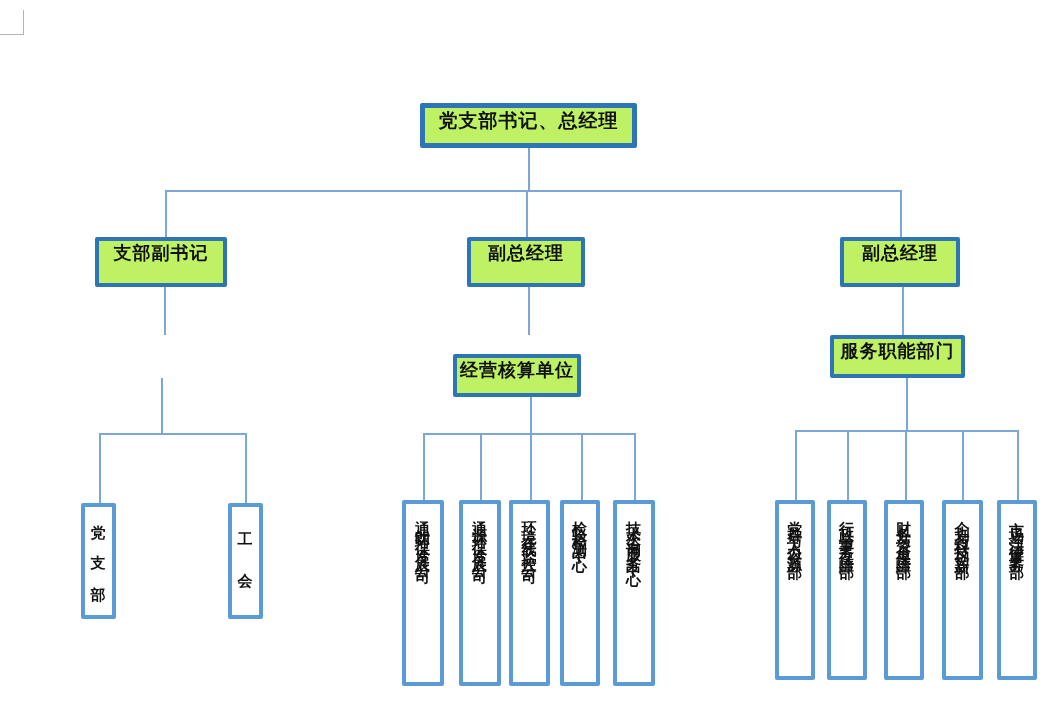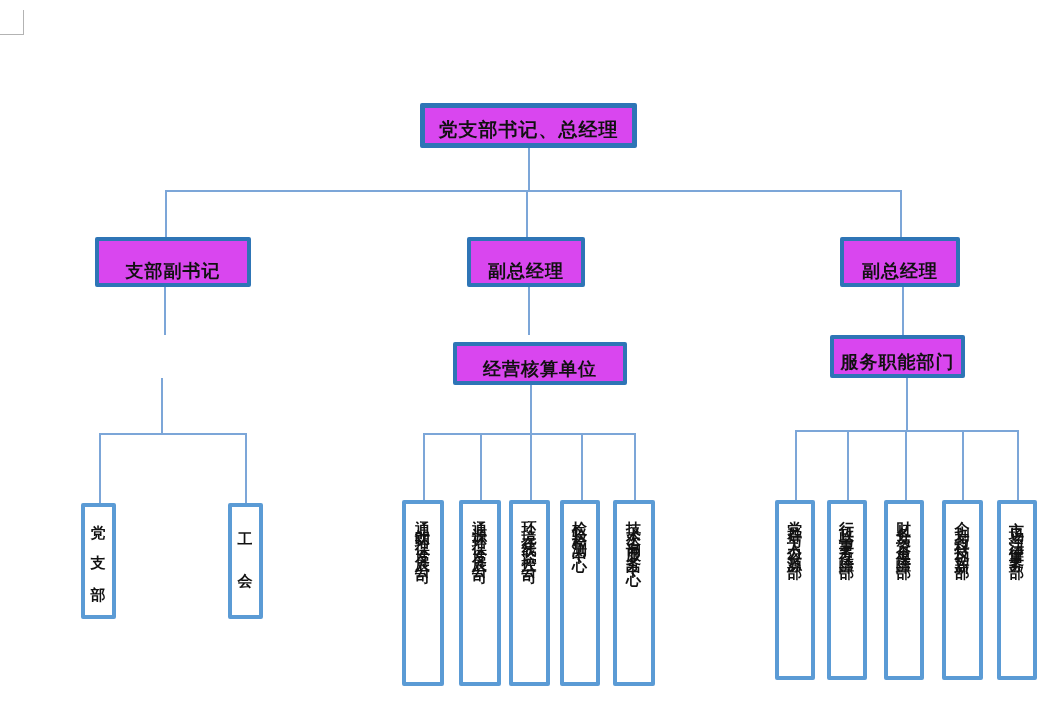--- a/index.html
+++ b/index.html
@@ -8,23 +8,23 @@
     font-family:"Liberation Sans","DejaVu Sans",sans-serif;color:#111;
   }
   
   .mark{position:absolute;background:#b3b3b3;}
   
   .line{position:absolute;background:#7ca6d8;}
   .vline{width:1.5px;}
   .hline{height:1.5px;}
   
   .hbox{
-    position:absolute;box-sizing:border-box;background:#d946ef;
+    position:absolute;box-sizing:border-box;background:#bef264;
     border:4px solid #2e75b6;border-radius:2px;
-    display:flex;align-items:flex-end;justify-content:center;
+    display:flex;align-items:flex-start;justify-content:center;
     font-weight:700;font-size:18px;letter-spacing:1px;white-space:nowrap;
   }
   .hbox.root{border-width:5px;font-size:19px;}
   
   .vbox{
     position:absolute;box-sizing:border-box;background:#fff;
     border:4px solid #5b9bd5;border-radius:2px;
     display:flex;justify-content:center;
     font-weight:700;font-size:15px;
   }
@@ -72,31 +72,31 @@
   <div class="line vline" style="left:795px;top:430px;height:70px;"></div>
   <div class="line vline" style="left:847px;top:430px;height:70px;"></div>
   <div class="line vline" style="left:905px;top:430px;height:70px;"></div>
   <div class="line vline" style="left:962px;top:430px;height:70px;"></div>
   <div class="line vline" style="left:1017px;top:430px;height:70px;"></div>
 
   <div class="hbox root" style="left:420px;top:103px;width:217px;height:45px;">
     <span>党支部书记、总经理</span>
   </div>
 
-  <div class="hbox" style="left:95px;top:237px;width:156px;height:50px;">
+  <div class="hbox" style="left:95px;top:237px;width:132px;height:50px;">
     <span>支部副书记</span>
   </div>
   <div class="hbox" style="left:467px;top:237px;width:118px;height:50px;">
     <span>副总经理</span>
   </div>
   <div class="hbox" style="left:840px;top:237px;width:120px;height:50px;">
     <span>副总经理</span>
   </div>
 
-  <div class="hbox" style="left:453px;top:342px;width:174px;height:43px;">
+  <div class="hbox" style="left:453px;top:354px;width:128px;height:43px;">
     <span>经营核算单位</span>
   </div>
   <div class="hbox" style="left:830px;top:335px;width:135px;height:43px;">
     <span>服务职能部门</span>
   </div>
 
   <div class="vbox grp-l" style="left:81px;top:503px;width:35px;height:116px;">
     <span>党支部</span>
   </div>
   <div class="vbox grp-l wide-gap" style="left:228px;top:503px;width:35px;height:116px;">

